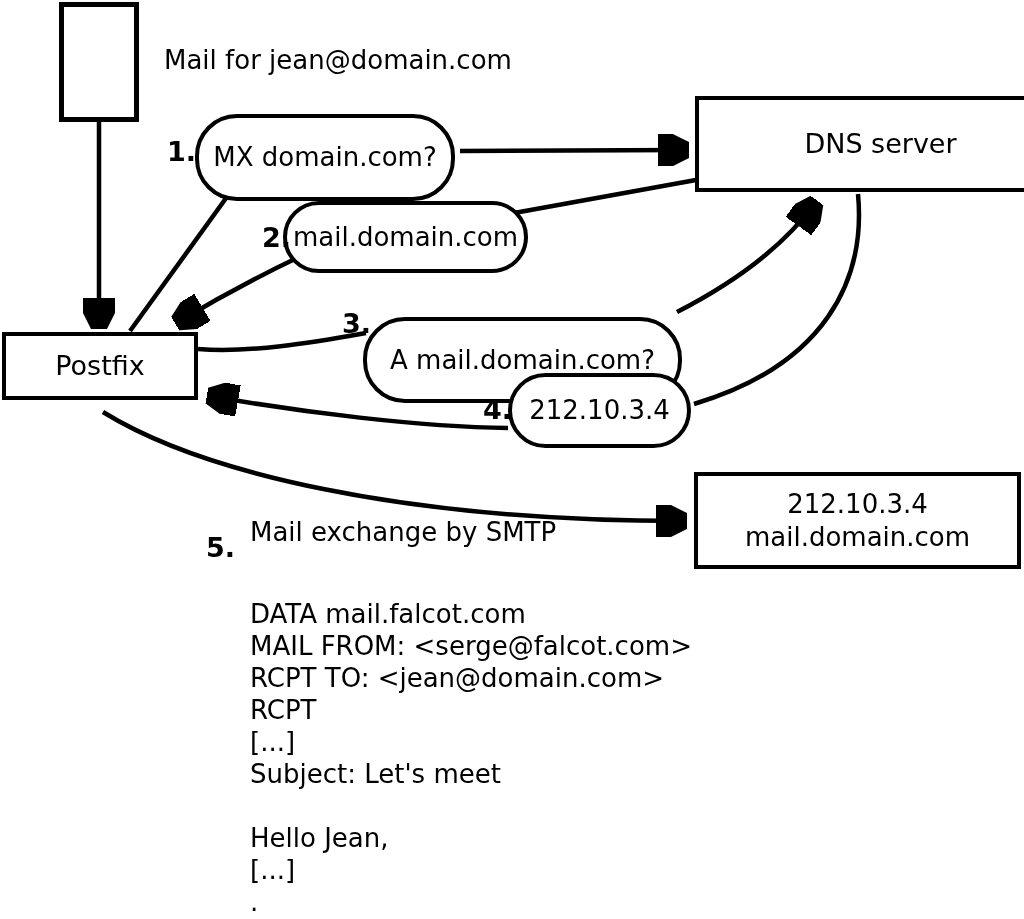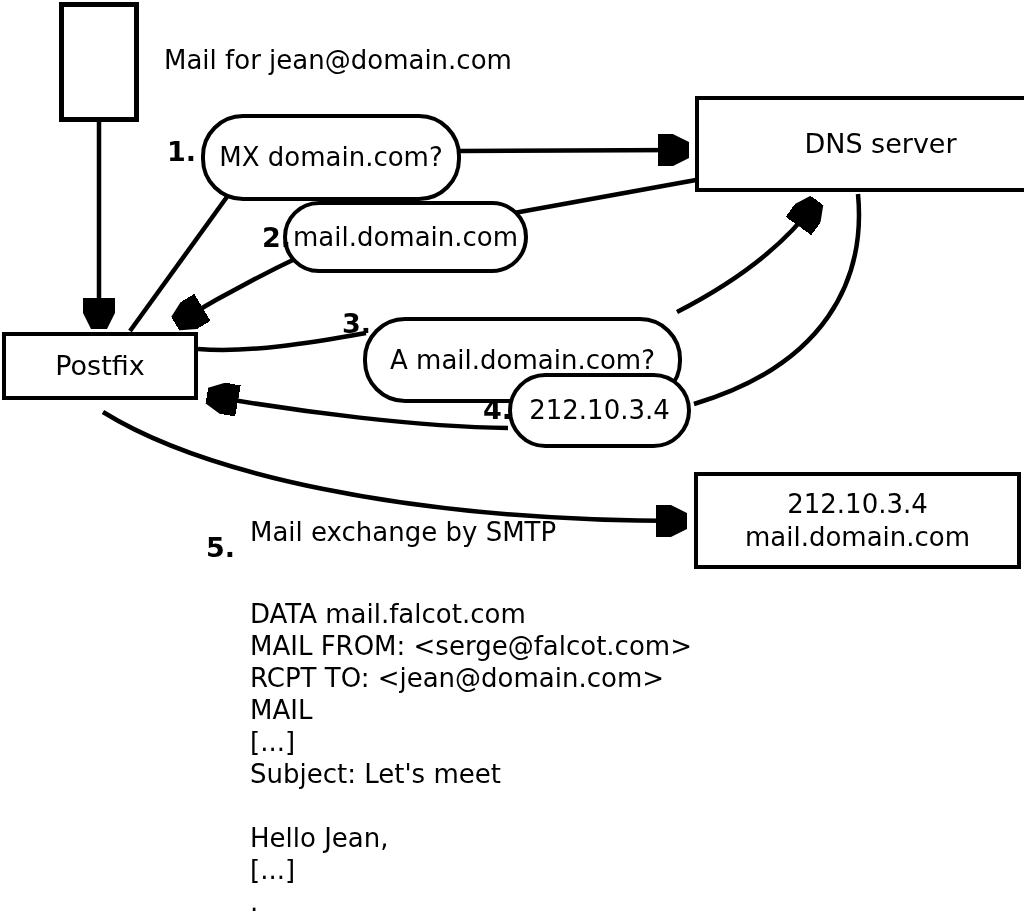--- a/index.html
+++ b/index.html
@@ -37,21 +37,21 @@
     line-height: 1.25;
   }
   .pill {
     border-radius: 42px;
     border-width: 4.5px;
   }
   #envelope-node { left: 59px; top: 2px; width: 80px; height: 120px; border-width: 5px; }
   #postfix-node  { left: 2px;  top: 332px; width: 196px; height: 68px; font-size: 27px; }
   #dns-node      { left: 695px; top: 96px; width: 371px; height: 96px; font-size: 27px; }
   #mailserver-node { left: 694px; top: 472px; width: 327px; height: 97px; }
-  #pill-1 { left: 201px; top: 114px; width: 260px; height: 87px; }
+  #pill-1 { left: 195px; top: 114px; width: 260px; height: 87px; }
   #pill-2 { left: 283px; top: 201px; width: 245px; height: 72px; }
   #pill-3 { left: 363px; top: 287px; width: 319px; height: 86px; margin-top: 30px; }
   #pill-4 { left: 508px; top: 373px; width: 183px; height: 75px; }
   .step-num {
     position: absolute;
     font-size: 27px;
     font-weight: bold;
     z-index: 3;
     line-height: 32px;
   }
@@ -140,21 +140,21 @@
   <div class="step-num" id="step-num-4">4.</div>
   <div class="step-num" id="step-num-5">5.</div>
 
   <div class="float-label" id="mail-note">Mail for jean@domain.com</div>
   <div class="float-label" id="step-5-label">Mail exchange by SMTP</div>
 
   <div id="smtp-session">
     <div class="smtp-line">DATA mail.falcot.com</div>
     <div class="smtp-line">MAIL FROM: &lt;serge@falcot.com&gt;</div>
     <div class="smtp-line">RCPT TO: &lt;jean@domain.com&gt;</div>
-    <div class="smtp-line">MAIL</div>
+    <div class="smtp-line">RCPT</div>
     <div class="smtp-line">[...]</div>
     <div class="smtp-line">Subject: Let's meet</div>
     <div class="smtp-line"></div>
     <div class="smtp-line">Hello Jean,</div>
     <div class="smtp-line">[...]</div>
     <div class="smtp-line">.</div>
   </div>
 
 </div>
 

